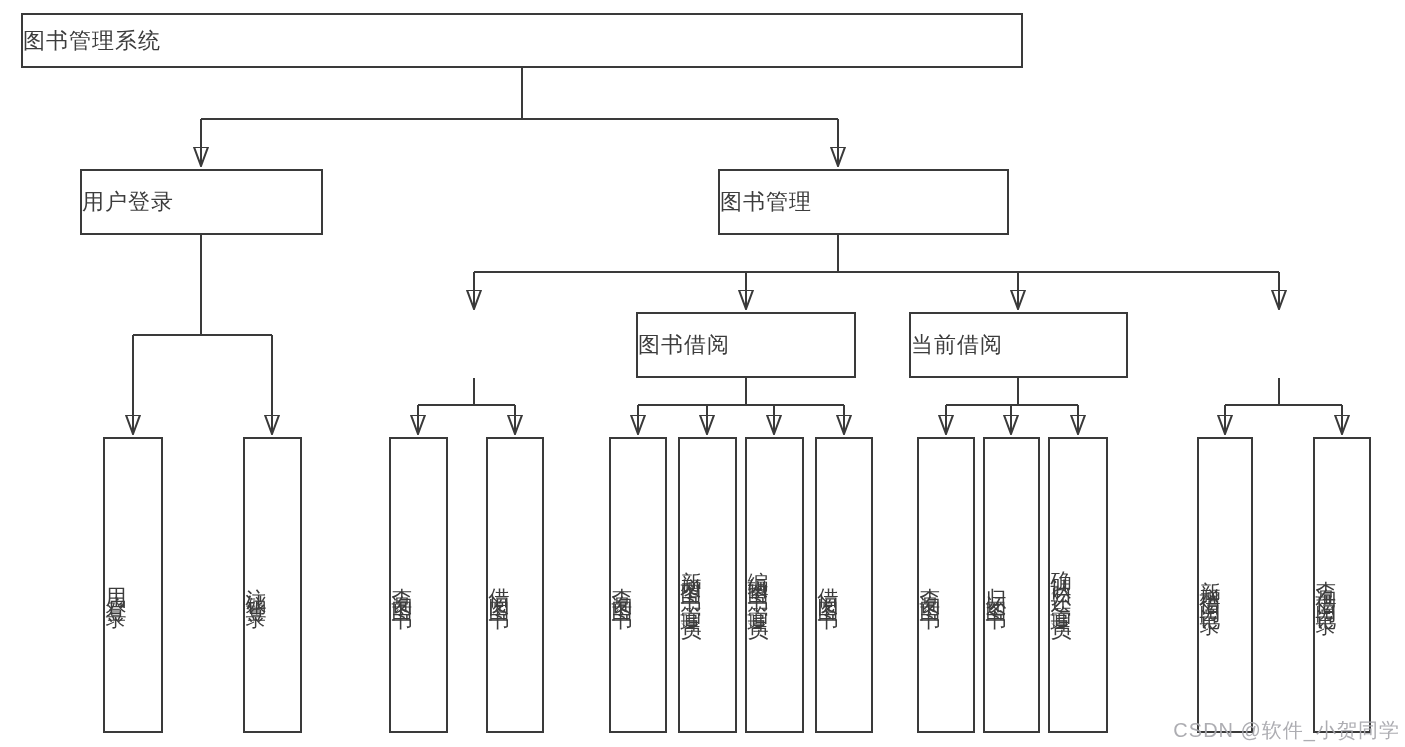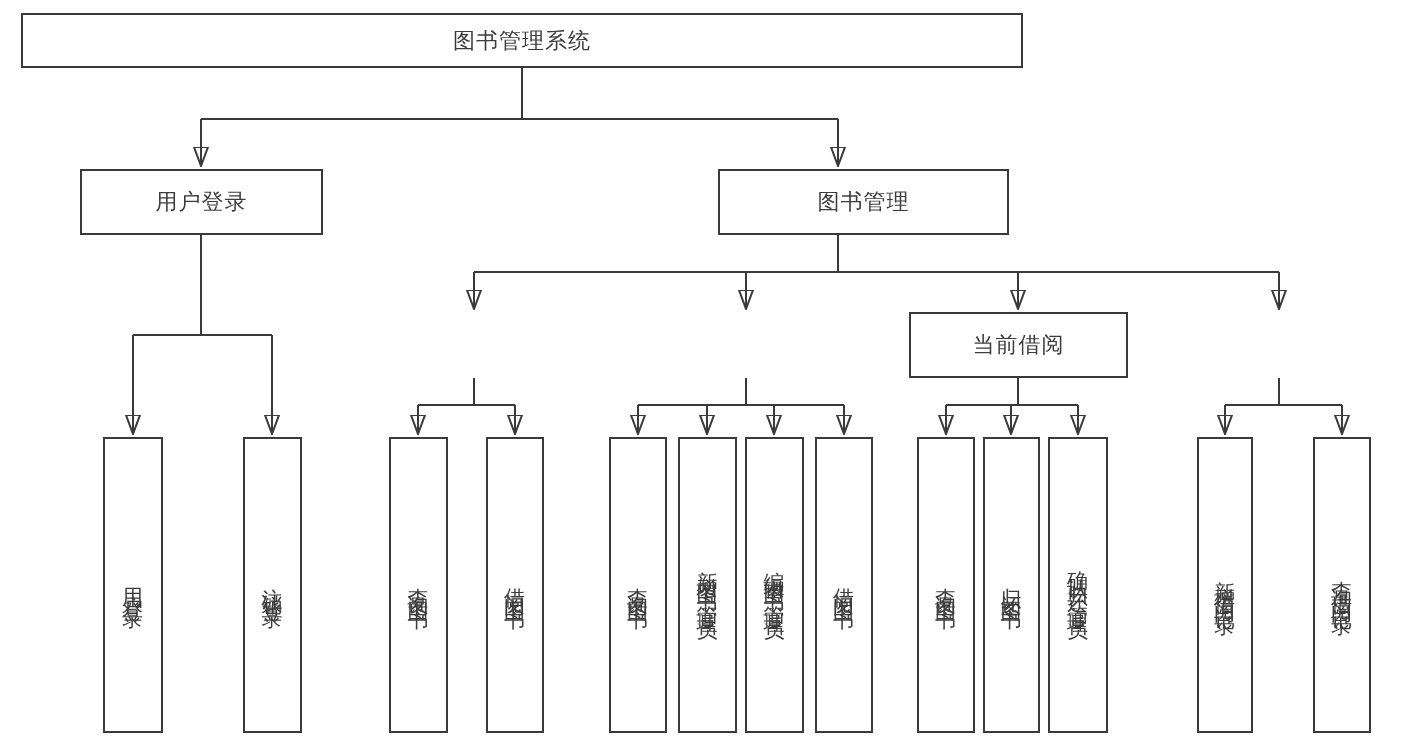--- a/index.html
+++ b/index.html
@@ -25,21 +25,20 @@
     stroke-width: 2;
     fill: none;
   }
   .node {
     position: absolute;
     border: 2px solid #3a3a3a;
     background: #ffffff;
     color: #3c3c3c;
     display: flex;
     align-items: center;
-    justify-content: center;
     text-align: center;
   }
   .node.h { font-size: 22px; letter-spacing: 1px; }
   .node.v { font-size: 21px; }
   .node.v .lbl {
     writing-mode: vertical-rl;
     text-orientation: mixed;
     letter-spacing: 7px;
     line-height: 1.1;
     max-height: 284px;
@@ -125,20 +124,23 @@
     <span class="lbl">图书管理系统</span>
   </div>
 
   <div class="node h" style="left:80px; top:169px; width:243px; height:66px;">
     <span class="lbl">用户登录</span>
   </div>
   <div class="node h" style="left:718px; top:169px; width:291px; height:66px;">
     <span class="lbl">图书管理</span>
   </div>
 
+  <div class="node h" style="left:636px; top:312px; width:220px; height:66px;">
+    <span class="lbl">图书借阅</span>
+  </div>
   <div class="node h" style="left:909px; top:312px; width:219px; height:66px;">
     <span class="lbl">当前借阅</span>
   </div>
 
   <div class="node v" style="left:103px; top:437px; width:60px; height:296px;">
     <span class="lbl">用户登录</span>
   </div>
   <div class="node v" style="left:243px; top:437px; width:59px; height:296px;">
     <span class="lbl">注销登录</span>
   </div>
@@ -173,14 +175,15 @@
     <span class="lbl">确认归还（管理员）</span>
   </div>
 
   <div class="node v" style="left:1197px; top:437px; width:56px; height:296px;">
     <span class="lbl">新增借阅记录</span>
   </div>
   <div class="node v" style="left:1313px; top:437px; width:58px; height:296px;">
     <span class="lbl">查询借阅记录</span>
   </div>
 
+  <div class="watermark">CSDN @软件_小贺同学</div>
 
 </div>
 
 </body></html>

